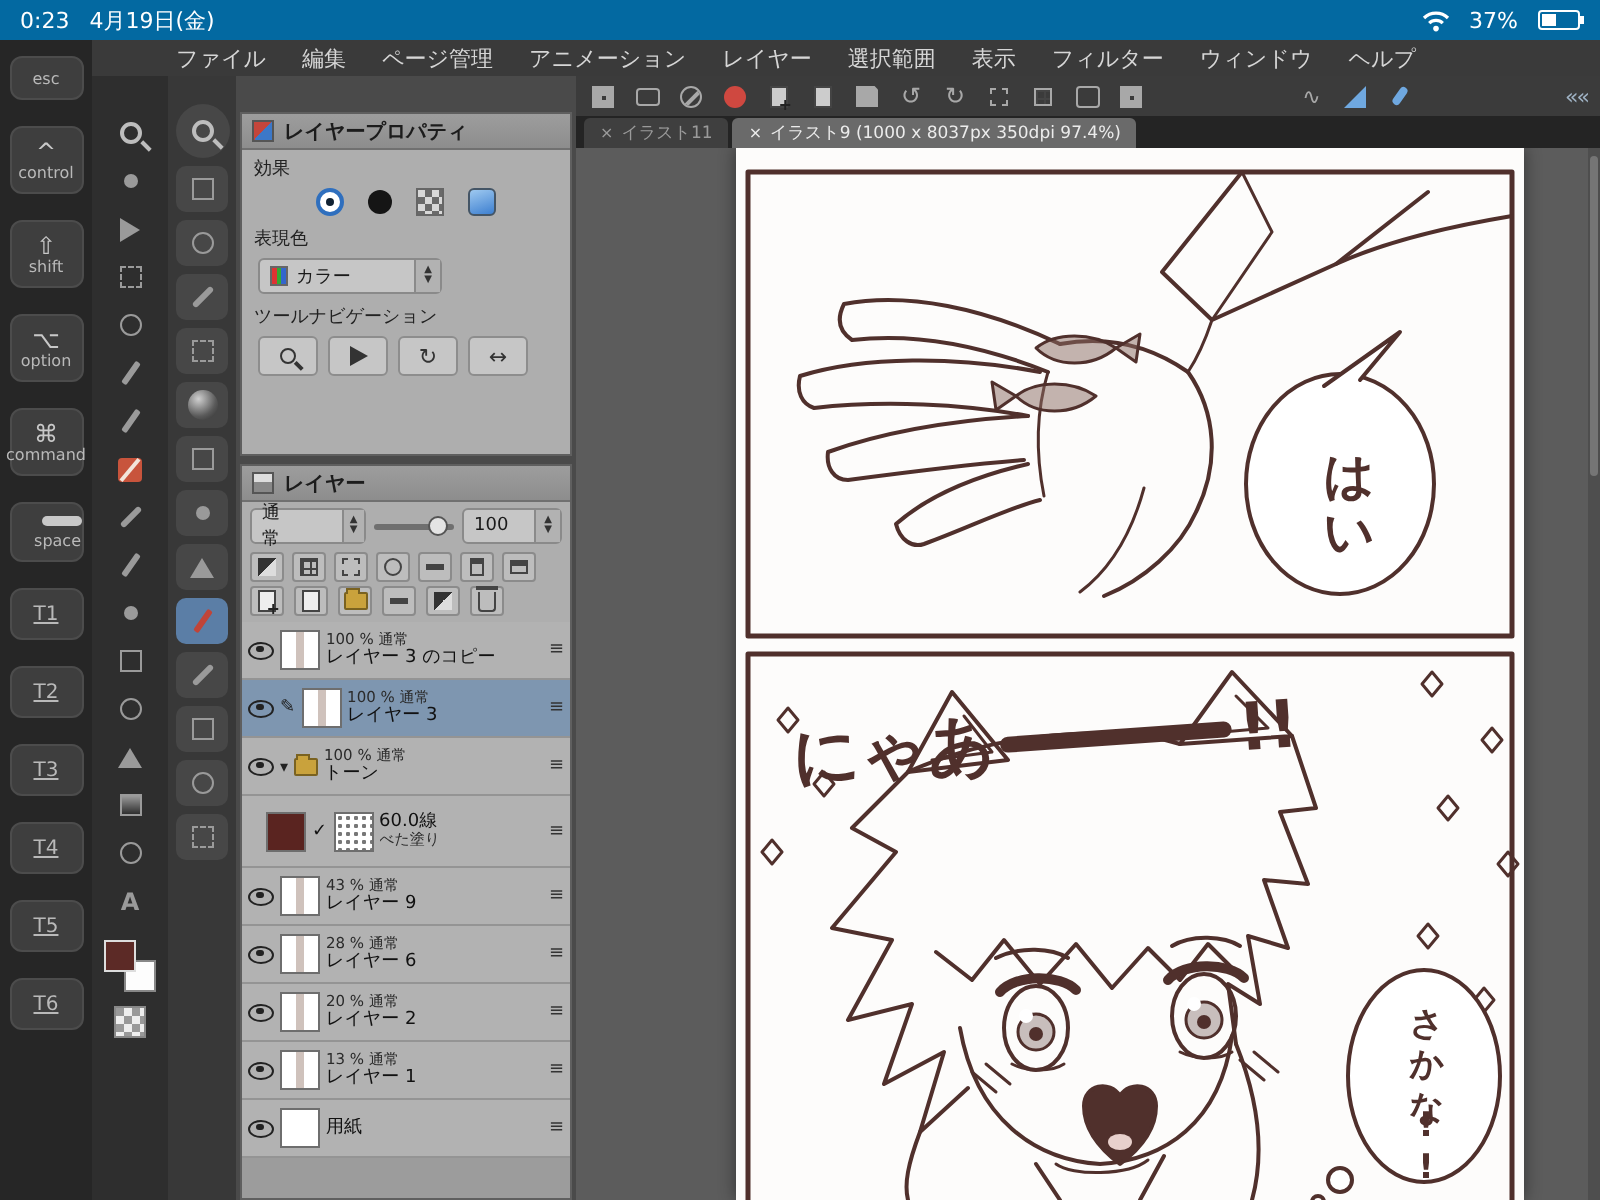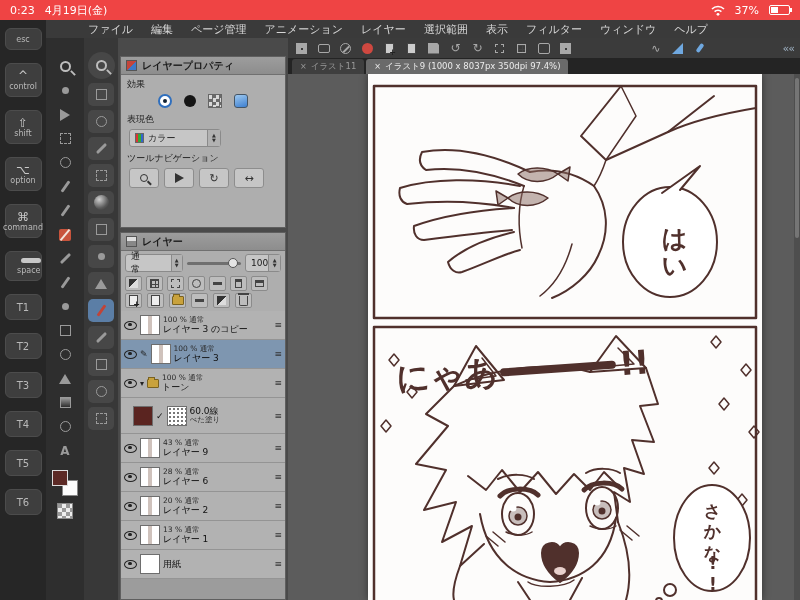--- a/index.html
+++ b/index.html
@@ -1,37 +1,37 @@
 <!DOCTYPE html>
 <html><head>
 <meta charset="utf-8">
 <style>
   * { margin:0; padding:0; box-sizing:border-box; }
   html,body { width:800px; height:600px; overflow:hidden; background:#000;
     font-family:"DejaVu Sans","Liberation Sans",sans-serif; }
   
-  #statusbar { position:absolute; left:0; top:0; width:800px; height:20px; background:#ef4444;
+  #statusbar { position:absolute; left:0; top:0; width:800px; height:20px; background:#0369a1;
     color:#fff; font-size:11px; display:flex; align-items:center; justify-content:space-between;
     padding:0 10px; z-index:40;}
   #statusbar .grp { display:flex; gap:10px; align-items:center; }
   .batt { width:21px; height:10px; border:1px solid #fff; border-radius:2px; position:relative; }
   .batt i { position:absolute; left:1px; top:1px; bottom:1px; width:37%; background:#fff; }
   .batt::after { content:''; position:absolute; right:-3px; top:2px; width:2px; height:4px; background:#fff; }
   
   #menubar { position:absolute; left:0; top:20px; width:800px; height:18px; background:#3a3a3a;
     display:flex; align-items:center; gap:18px; padding-left:88px; z-index:10;}
   #menubar .mi { color:#d6d6d6; font-size:11px; white-space:nowrap; cursor:default;}
   #applogo { position:absolute; left:56px; top:21px; }
   
   #edgebar { position:absolute; left:0; top:20px; width:46px; height:580px; background:#262626;
     display:flex; flex-direction:column; align-items:center; gap:13px; padding-top:8px; z-index:30;}
   .ekey { width:37px; background:#3e3e3e; border:1px solid #4c4c4c; border-radius:6px; color:#b9b9b9;
     display:flex; flex-direction:column; align-items:center; justify-content:center; font-size:8px; }
   .ekey .g { font-size:12px; line-height:12px; color:#c8c8c8; }
-  .ekey.h22{height:22px;} .ekey.h34{height:34px;} .ekey.h30{height:30px;align-items:flex-end;} .ekey.h26{height:26px; font-size:10px;}
+  .ekey.h22{height:22px;} .ekey.h34{height:34px;} .ekey.h30{height:30px;align-items:flex-end;} .ekey.h26{height:26px; font-size:10px;text-decoration:underline;}
   .spacebar { width:20px; height:5px; border-radius:3px; background:#c8c8c8; margin-bottom:3px;}
   
   #strip-a { position:absolute; left:46px; top:38px; width:38px; height:562px; background:#2e2e2e;
     display:flex; flex-direction:column; align-items:center; gap:3px; padding-top:18px; z-index:20;}
   #strip-b { position:absolute; left:84px; top:38px; width:34px; height:562px; background:#383838;
     display:flex; flex-direction:column; align-items:center; gap:4px; padding-top:14px; z-index:20;}
   .ticon { width:22px; height:21px; border-radius:4px; display:flex; align-items:center; justify-content:center;}
   .tb { width:26px; height:23px; background:#474747; border-radius:5px; display:flex; align-items:center; justify-content:center;}
   .tb.hl { background:#5b7ea6; }
   .shp-sq { width:11px; height:11px; border:1.5px solid #9a9a9a; }
@@ -383,21 +383,21 @@
       <div class="dd" style="width:58px;gap:24px;">
         <span>通常</span>
         <span class="stepper">
             <span>▲</span>
             <span>▼</span>
           </span>
       </div>
       <div class="slider">
           <span class="thumb"></span>
         </div>
-      <div class="dd" style="width:36px;align-items:center;">
+      <div class="dd" style="width:50px;align-items:center;">
         <span>100</span>
         <span class="stepper">
             <span>▲</span>
             <span>▼</span>
           </span>
       </div>
     </div>
     <div class="prow" style="gap:4px;padding:1px 4px;">
       <span class="mbtn">
           <span class="mg1"></span>

